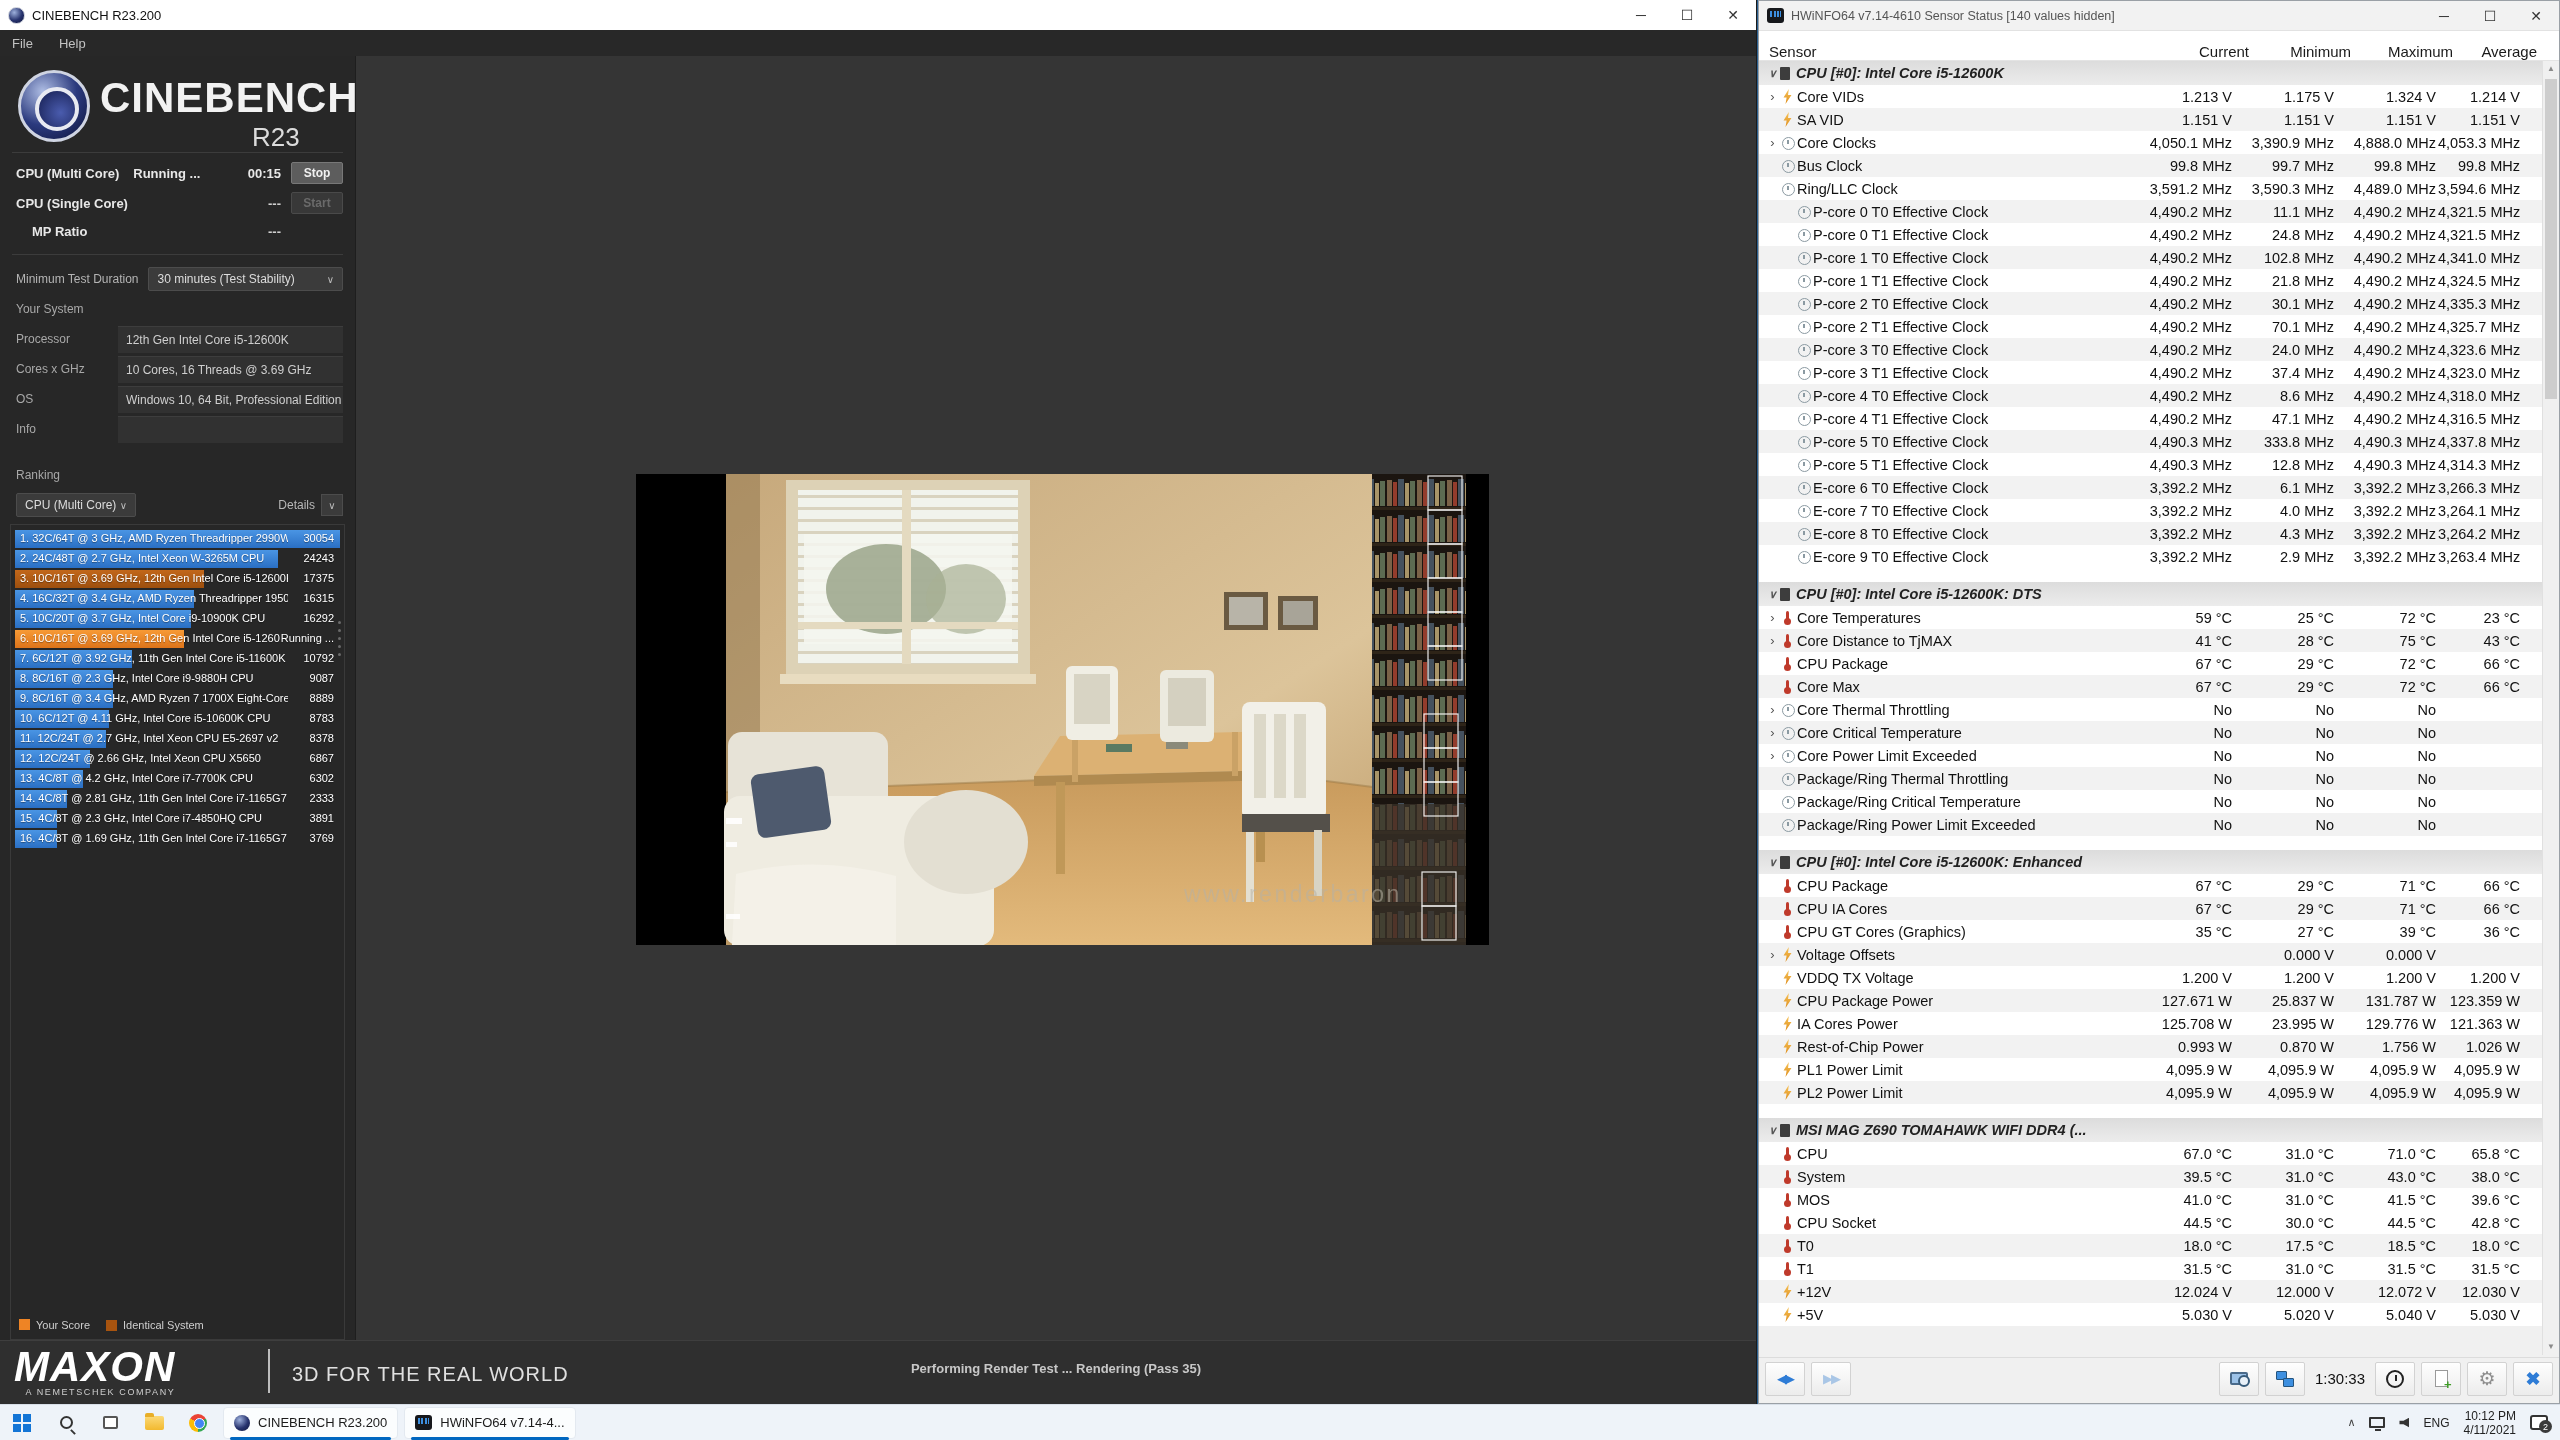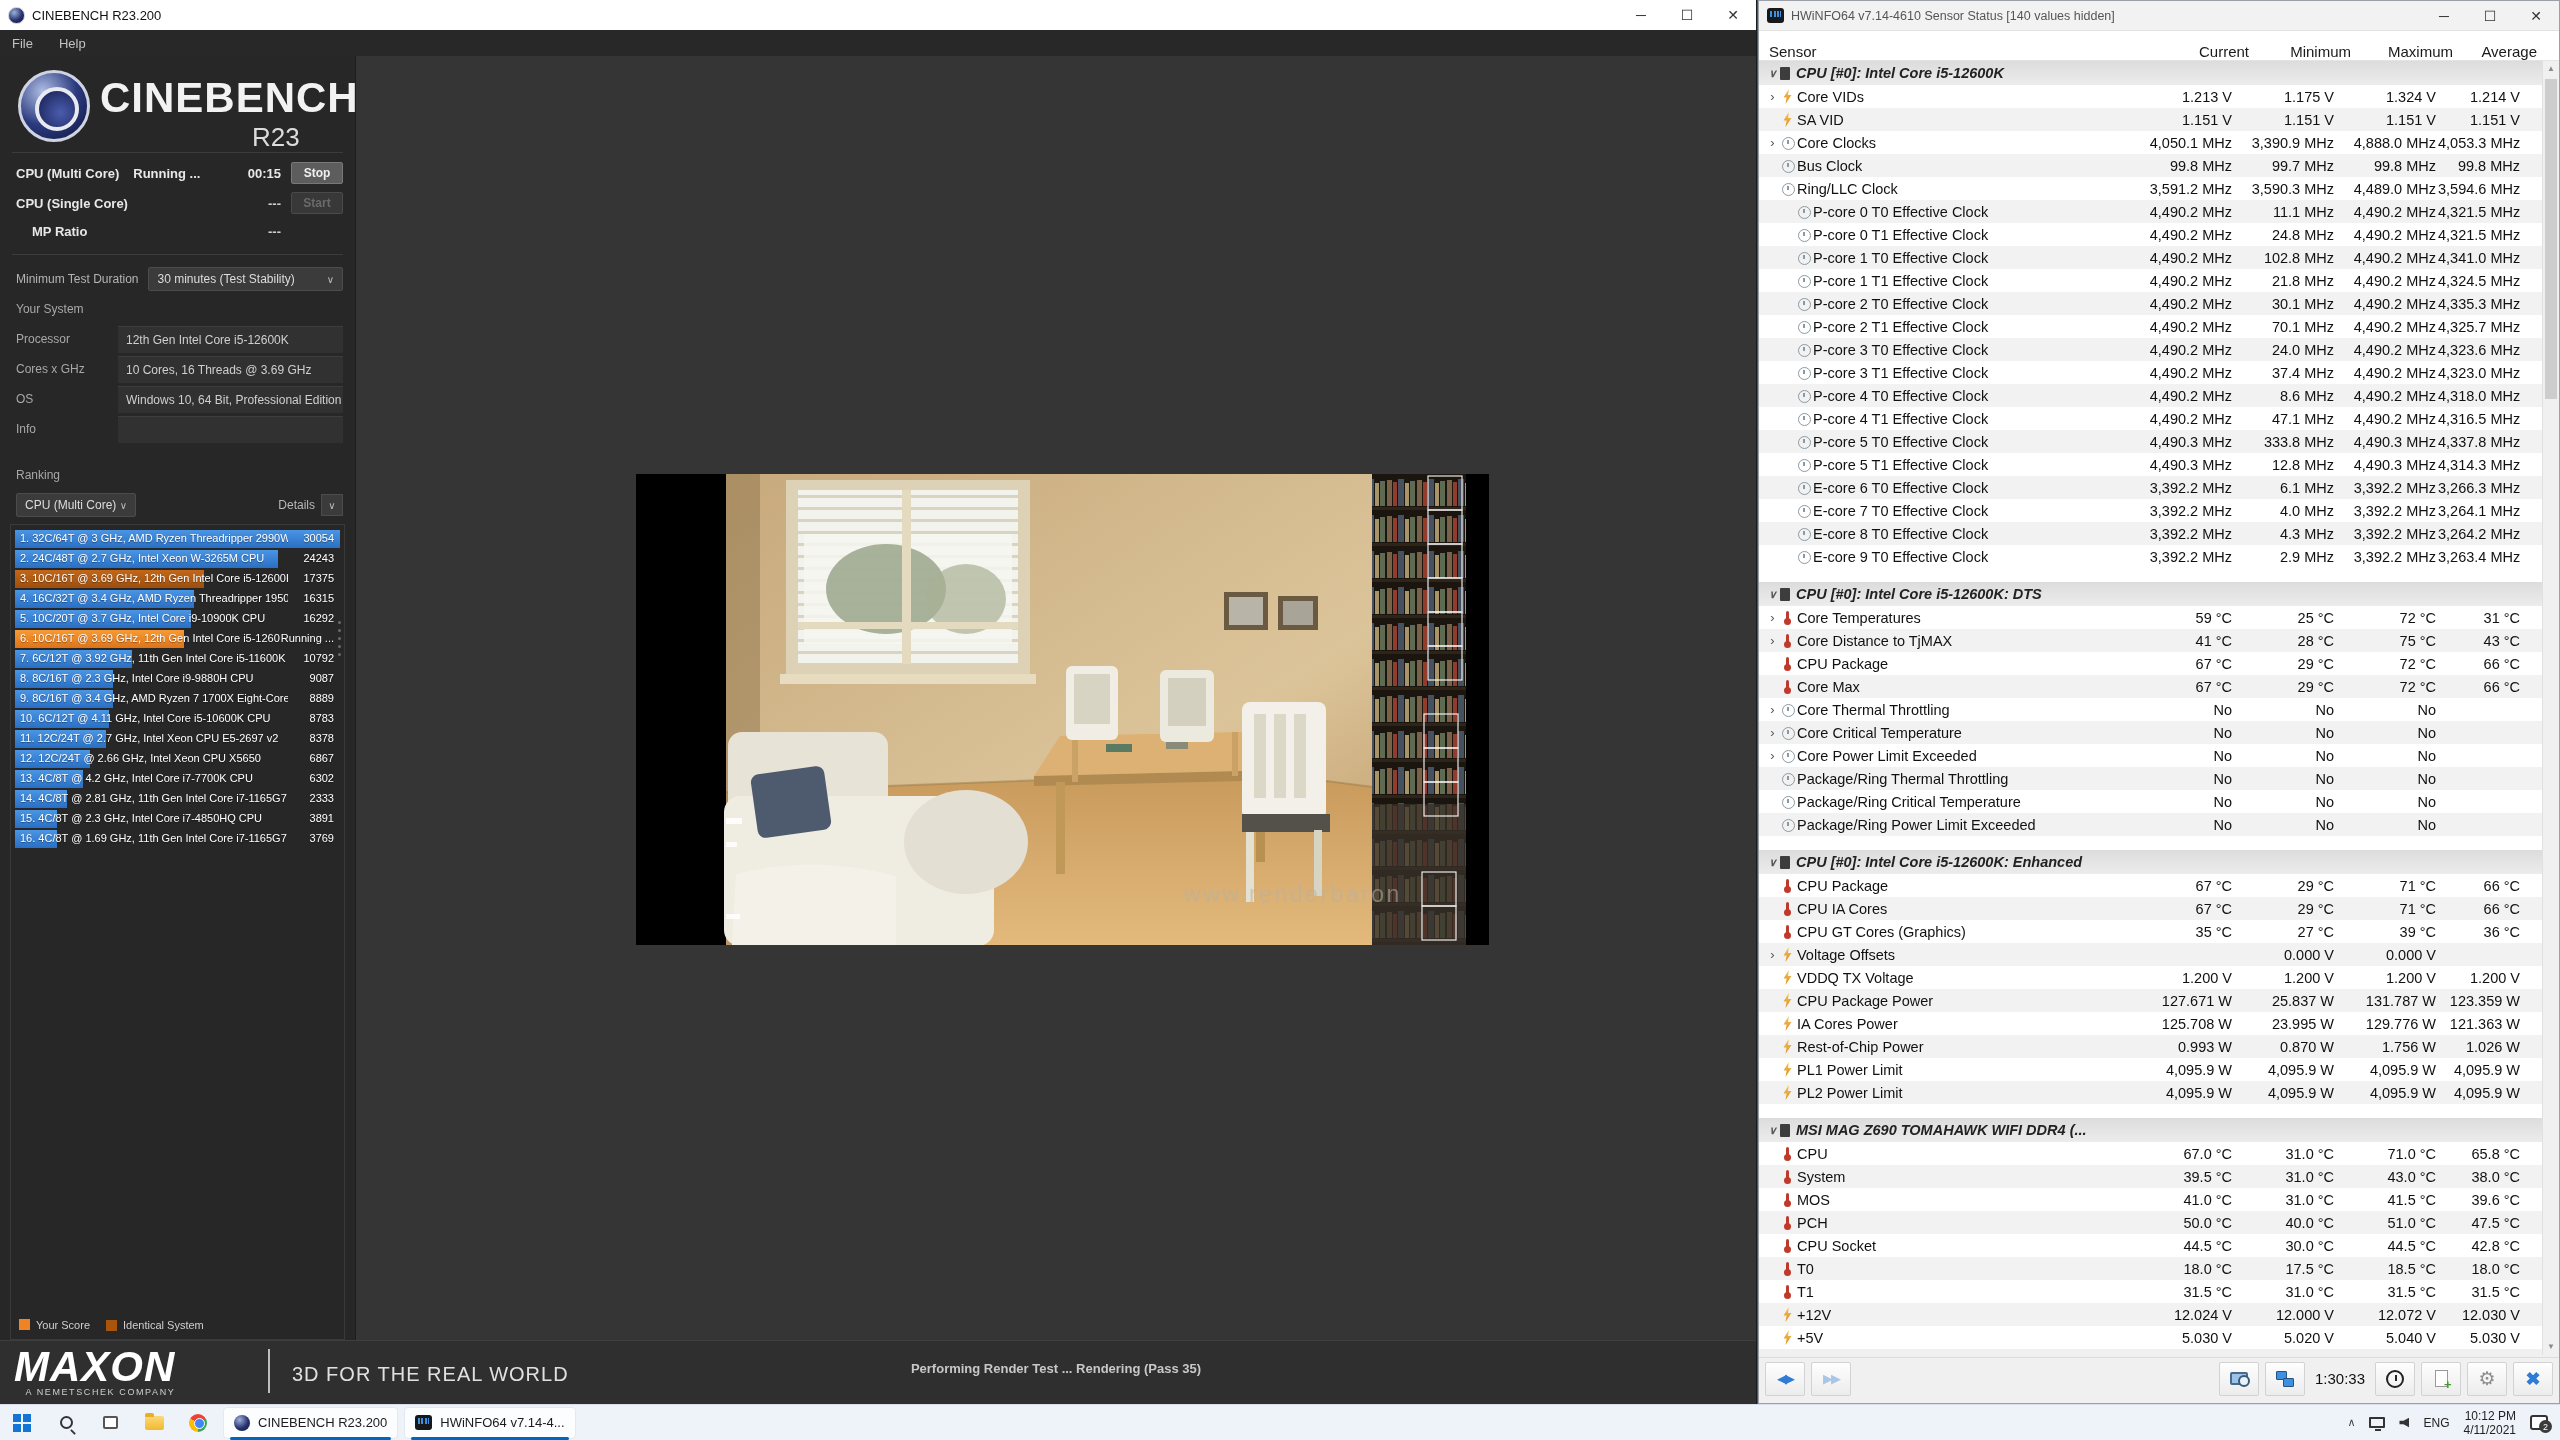--- a/index.html
+++ b/index.html
@@ -661,21 +661,21 @@
         <span class="ic-group"></span>
         <span>CPU [#0]: Intel Core i5-12600K: DTS</span>
       </div>
       <div class="hw-row">
         <span class="hw-exp">›</span>
         <span class="ic ic-temp"></span>
         <span class="hw-label">Core Temperatures</span>
         <span class="hw-val">59 °C</span>
         <span class="hw-val">25 °C</span>
         <span class="hw-val">72 °C</span>
-        <span class="hw-val last">31 °C</span>
+        <span class="hw-val last">23 °C</span>
       </div>
       <div class="hw-row alt">
         <span class="hw-exp">›</span>
         <span class="ic ic-temp"></span>
         <span class="hw-label">Core Distance to TjMAX</span>
         <span class="hw-val">41 °C</span>
         <span class="hw-val">28 °C</span>
         <span class="hw-val">75 °C</span>
         <span class="hw-val last">43 °C</span>
       </div>
@@ -872,29 +872,20 @@
         <span class="hw-val last">38.0 °C</span>
       </div>
       <div class="hw-row">
         <span class="hw-exp"></span>
         <span class="ic ic-temp"></span>
         <span class="hw-label">MOS</span>
         <span class="hw-val">41.0 °C</span>
         <span class="hw-val">31.0 °C</span>
         <span class="hw-val">41.5 °C</span>
         <span class="hw-val last">39.6 °C</span>
-      </div>
-      <div class="hw-row alt">
-        <span class="hw-exp"></span>
-        <span class="ic ic-temp"></span>
-        <span class="hw-label">PCH</span>
-        <span class="hw-val">50.0 °C</span>
-        <span class="hw-val">40.0 °C</span>
-        <span class="hw-val">51.0 °C</span>
-        <span class="hw-val last">47.5 °C</span>
       </div>
       <div class="hw-row">
         <span class="hw-exp"></span>
         <span class="ic ic-temp"></span>
         <span class="hw-label">CPU Socket</span>
         <span class="hw-val">44.5 °C</span>
         <span class="hw-val">30.0 °C</span>
         <span class="hw-val">44.5 °C</span>
         <span class="hw-val last">42.8 °C</span>
       </div>

